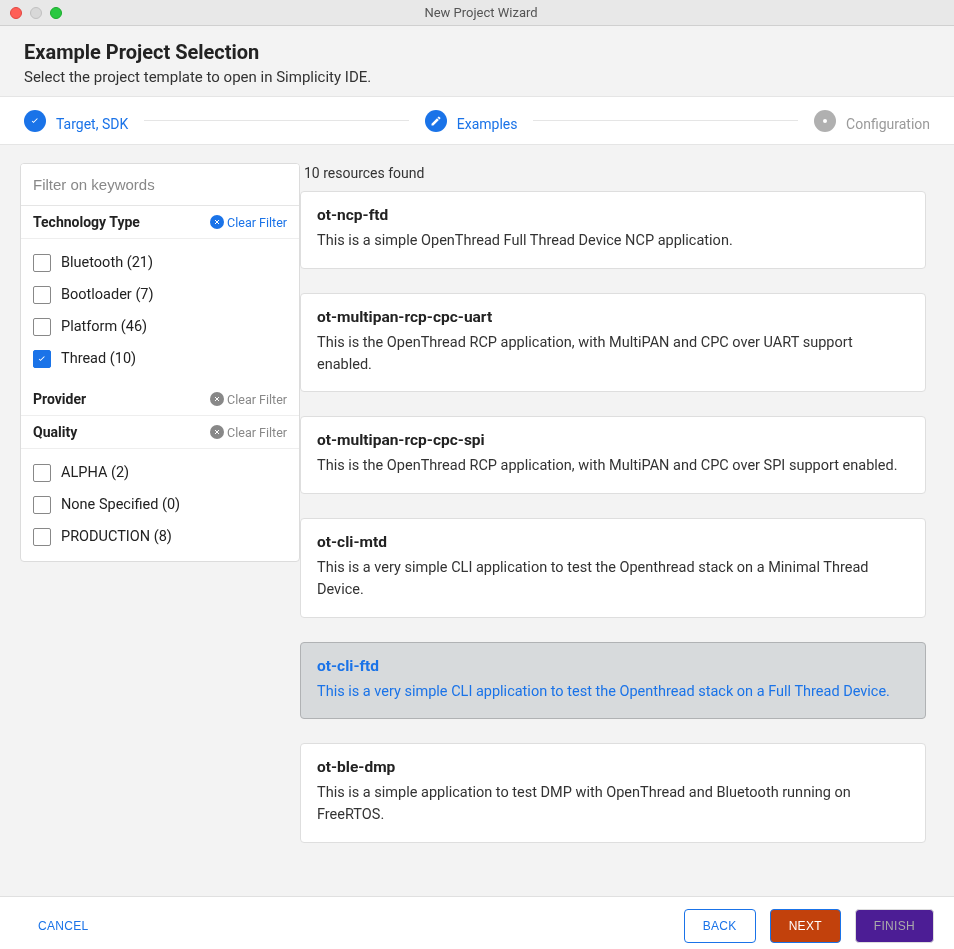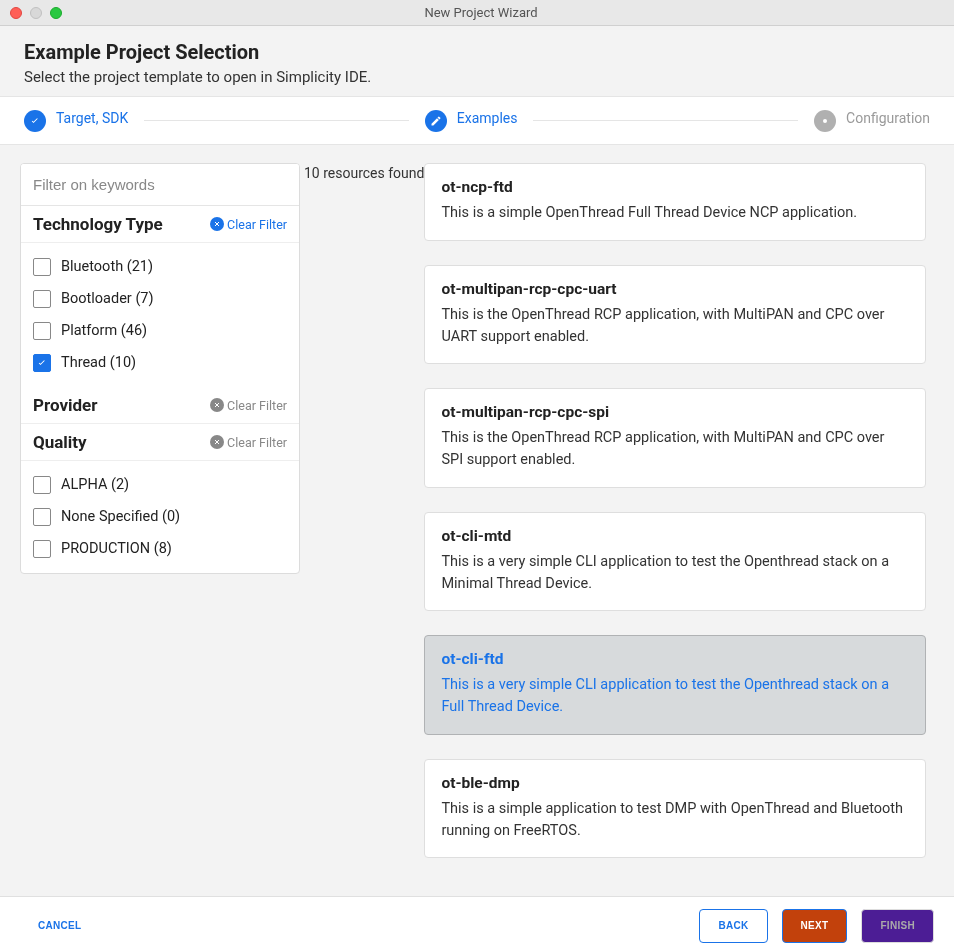--- a/index.html
+++ b/index.html
@@ -20,42 +20,42 @@
 
   
   .header { padding: 14px 24px 10px 24px; background: #f3f3f3; border-bottom: 1px solid #e5e5e5;}
   .header h1 { margin: 0; font-size: 20px; font-weight: 700; color:#222; }
   .header p { margin: 4px 0 0 0; font-size: 15px; color: #333; }
 
   
   .stepper {
     background: #fff; height: 48px; display: flex; align-items: center; border-bottom: 1px solid #e5e5e5; padding: 0 24px;
   }
-  .step { display: flex; align-items: flex-start; gap: 10px; }
+  .step { display: flex; align-items: flex-end; gap: 10px; }
   .step-icon { width: 22px; height: 22px; border-radius: 50%; display: flex; align-items: center; justify-content: center; }
   .step-icon.done { background: #1a73e8; }
   .step-icon.edit { background: #1a73e8; }
   .step-icon.disabled { background: #b0b0b0; }
   .step-icon svg { width: 12px; height: 12px; fill: #fff; }
   .step-label { font-size: 14px; }
   .step-label.active { color: #1a73e8; }
   .step-label.disabled { color: #9a9a9a; }
   .step-line { flex: 1; height: 1px; background: #e5e5e5; margin: 0 16px; }
 
   
   .body { display: flex; background: #f3f3f3; height: calc(949px - 26px - 66px - 48px - 58px); padding: 18px 10px 0 20px; }
   .sidebar { width: 280px; flex-shrink:0; }
-  .content { flex: 1; display: flex; flex-direction: row; min-width:0; }
+  .content { flex: 1; display: flex; flex-direction: column; min-width:0; }
 
   
   .filterbox { border: 1px solid #dcdcdc; border-radius: 4px; background: #fff; overflow:hidden;}
   .filterinput { width: 100%; border: none; border-bottom: 1px solid #e5e5e5; padding: 12px 12px; font-size: 15px; outline:none; }
   .filterinput::placeholder { color:#888; }
   .fgroup-head { display:flex; align-items:center; justify-content:space-between; padding: 8px 12px 8px 12px; border-bottom:1px solid #eee;}
-  .fgroup-title { font-size: 17px; font-weight: 700; }
+  .fgroup-title { font-size: 14px; font-weight: 700; }
   .clear-link { display:flex; align-items:center; gap:3px; font-size:12.5px; cursor:pointer; }
   .clear-link.active { color:#1a73e8; }
   .clear-link.muted { color:#888; }
   .clear-x { width:14px; height:14px; border-radius:50%; display:flex; align-items:center; justify-content:center;}
   .clear-link.active .clear-x { background:#1a73e8; }
   .clear-link.muted .clear-x { background:#888; }
   .clear-x svg { width:8px; height:8px; fill:#fff; }
 
   .fitems { padding: 8px 12px; }
   .fitem { display:flex; align-items:flex-start; gap:10px; padding:7px 0; font-size:14.5px; }
@@ -73,21 +73,21 @@
   .card h3 { margin:0 0 6px 0; font-size:15.5px; font-weight:700; }
   .card p { margin:0; font-size:14.5px; line-height:1.5; color:#333; }
   .card.selected h3, .card.selected p { color:#1a73e8; }
   
   .results-scroll::-webkit-scrollbar { width:10px; }
   .results-scroll::-webkit-scrollbar-track { background:transparent;}
   .results-scroll::-webkit-scrollbar-thumb { background:#c9c9c9; border-radius:5px;}
 
   
   .footer { height:58px; border-top:1px solid #e0e0e0; background:#fff; display:flex; align-items:center; justify-content:space-between; padding:0 20px; }
-  .btn { height:34px; border-radius:4px; font-size:10px; font-weight:700; padding:0 18px; cursor:pointer; display:inline-flex; align-items:center; justify-content:center; letter-spacing:0.3px;}
+  .btn { height:34px; border-radius:4px; font-size:12px; font-weight:400; padding:0 18px; cursor:pointer; display:inline-flex; align-items:center; justify-content:center; letter-spacing:0.3px;}
   .btn.cancel { background:transparent; color:#1a73e8; border:none; }
   .btn.back { background:#fff; color:#1a73e8; border:1.5px solid #1a73e8; }
   .btn.next { background:#c2410c; color:#fff; border:1.5px solid #1a73e8; }
   .btn.finish { background:#4c1d95; color:#aaa; border:1.5px solid #ddd; cursor:default;}
   .footer-right { display:flex; gap:14px; }
 </style>
 </head>
 <body>
 
 <div class="titlebar">

